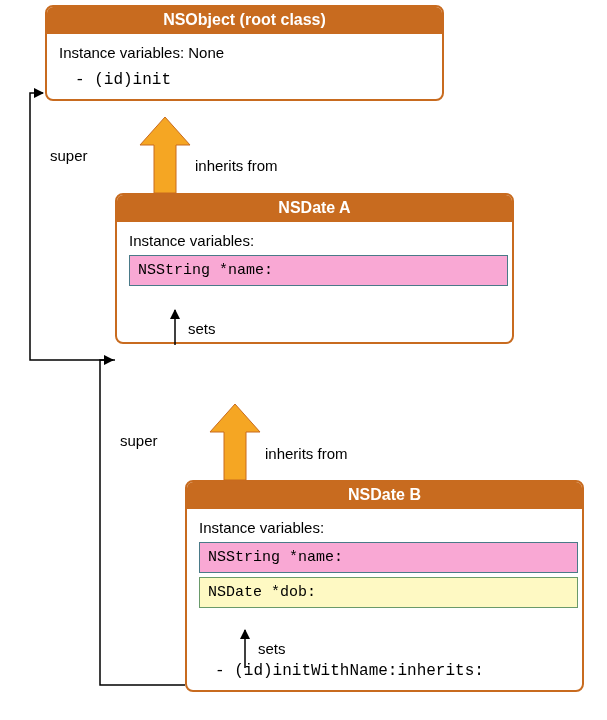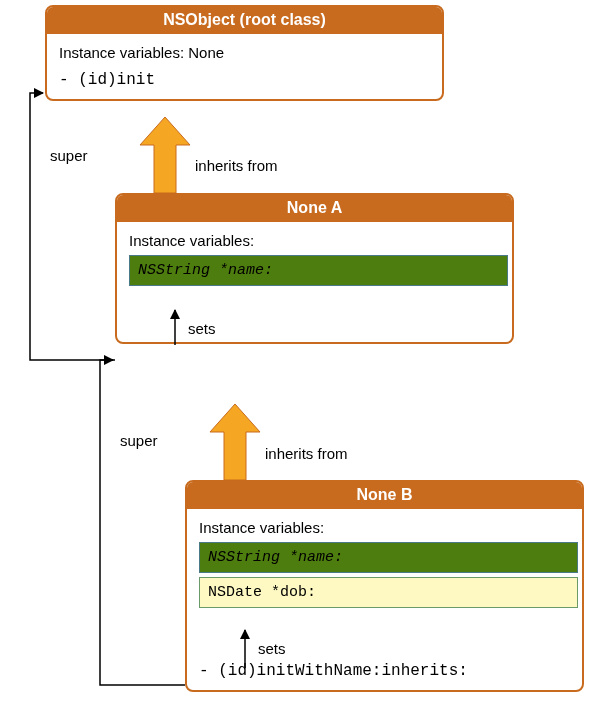--- a/index.html
+++ b/index.html
@@ -38,27 +38,27 @@
   .ivar-label {
     margin: 2px 0 6px 0;
   }
   .ivar-box {
     border: 1px solid #4a7a88;
     padding: 6px 8px;
     font-family: "Courier New", monospace;
     font-size: 15px;
     margin-bottom: 4px;
   }
-  .ivar-blue { background: #4d7c0f; font-style: italic; }
+  .ivar-blue { background: #f9a8d4; }
   .ivar-green { background: #fef9c3; border-color: #6a9a6a; }
   .method {
     font-family: "Courier New", monospace;
     font-size: 16px;
     margin-top: 10px;
-    margin-left: 0;
+    margin-left: 16px;
   }
   .label {
     position: absolute;
     font-size: 15px;
     color: #000;
   }
   svg.overlay {
     position: absolute;
     left: 0;
     top: 0;
@@ -72,30 +72,30 @@
 
   <div class="class-box" style="left:45px; top:5px; width:395px;">
     <div class="class-header">NSObject (root class)</div>
     <div class="class-body">
       <div class="ivar-label">Instance variables: None</div>
       <div class="method">- (id)init</div>
     </div>
   </div>
 
   <div class="class-box" style="left:115px; top:193px; width:395px;">
-    <div class="class-header">None A</div>
+    <div class="class-header">NSDate A</div>
     <div class="class-body">
       <div class="ivar-label">Instance variables:</div>
       <div class="ivar-box ivar-blue">NSString *name:</div>
       <div style="height:42px;"></div>
     </div>
   </div>
 
   <div class="class-box" style="left:185px; top:480px; width:395px;">
-    <div class="class-header">None B</div>
+    <div class="class-header">NSDate B</div>
     <div class="class-body">
       <div class="ivar-label">Instance variables:</div>
       <div class="ivar-box ivar-blue">NSString *name:</div>
       <div class="ivar-box ivar-green">NSDate *dob:</div>
       <div style="height:40px;"></div>
       <div class="method">- (id)initWithName:inherits:</div>
     </div>
   </div>
 
   <div class="label" style="left:50px; top:147px;">super</div>

